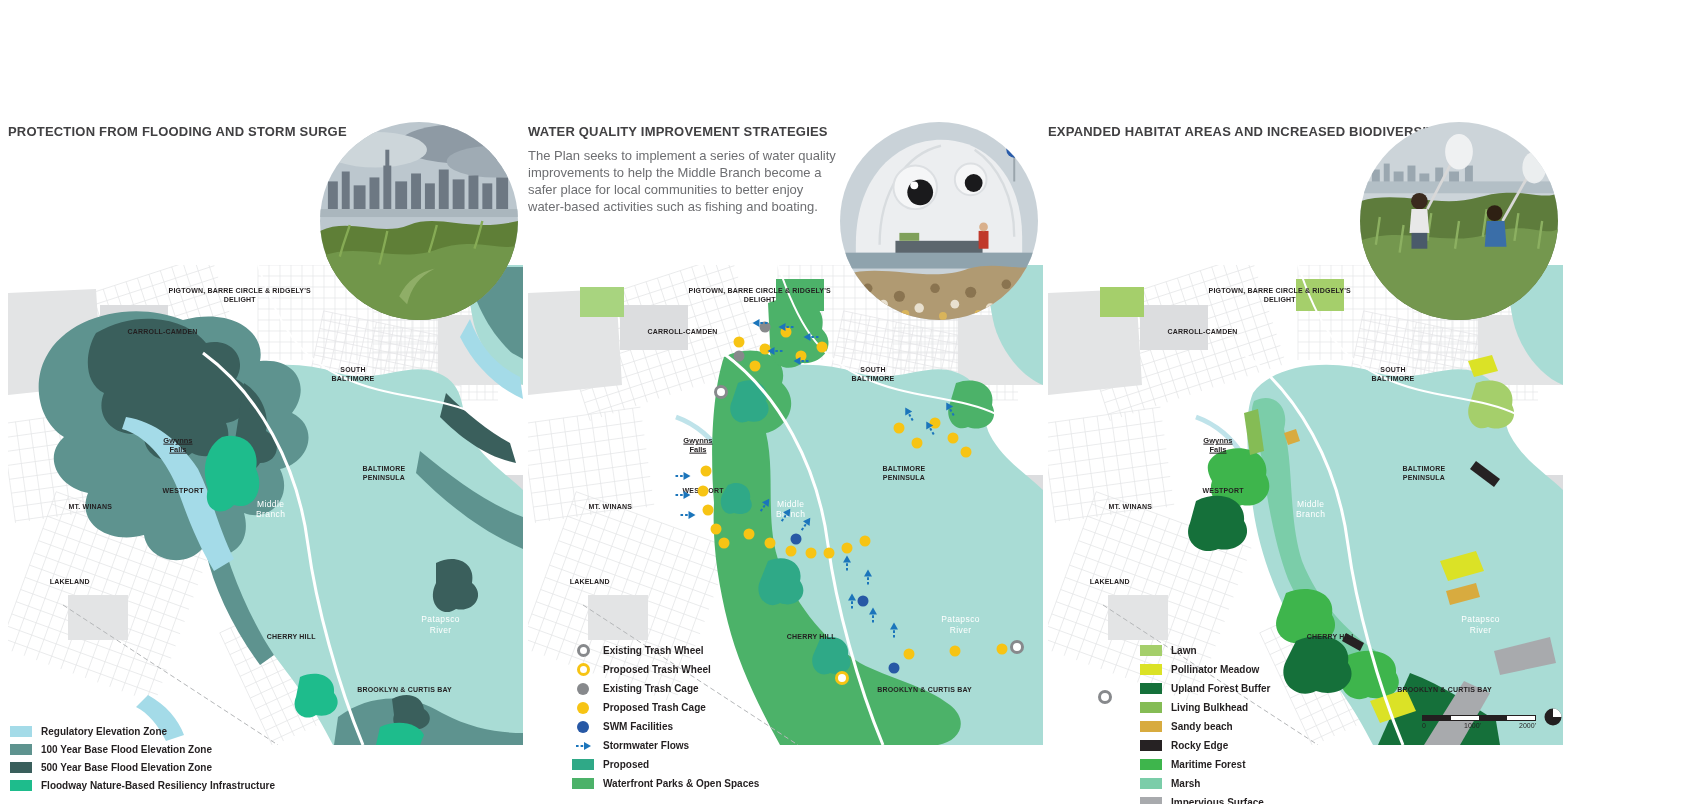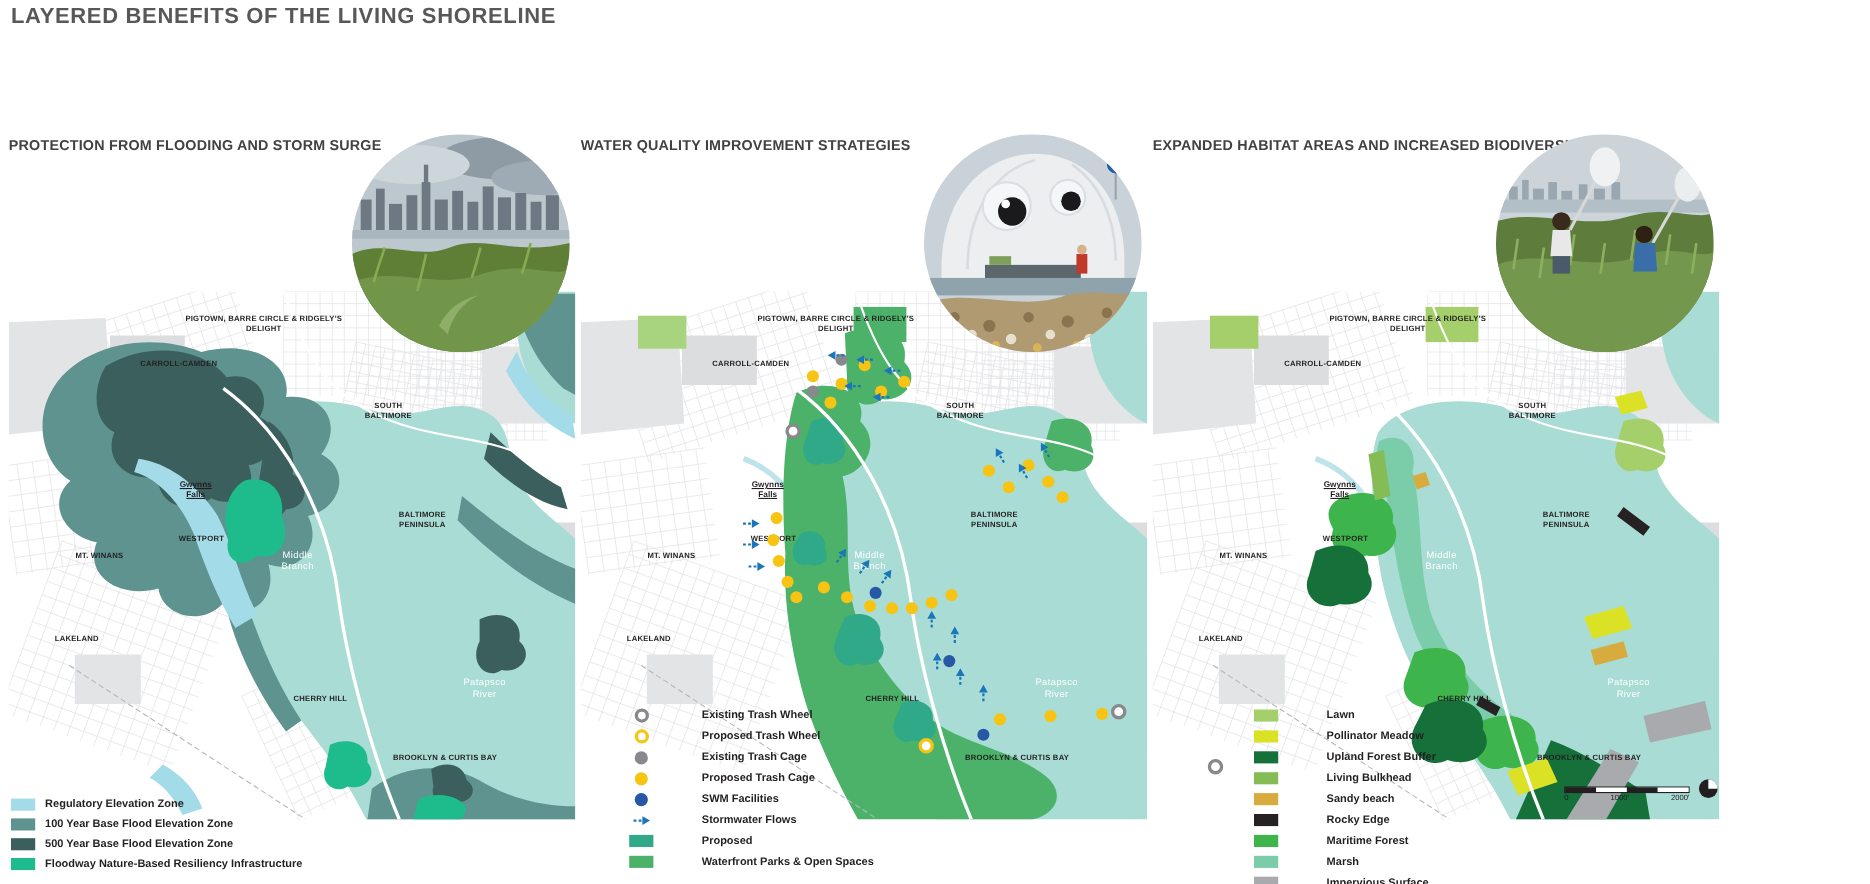--- a/index.html
+++ b/index.html
@@ -23,39 +23,38 @@
   .lbl-dark{font-size:7px;font-weight:bold;color:#231f20;letter-spacing:.2px;}
   .lbl-stream{font-size:7.5px;font-weight:bold;color:#231f20;text-decoration:underline;}
   .lbl-water{font-size:8.5px;color:#ffffff;letter-spacing:.4px;}
   .marker{position:absolute;transform:translate(-50%,-50%);z-index:4;}
   .mk-ring{width:8px;height:8px;border-radius:50%;background:#fff;border:3.5px solid #87898c;}
   .mk-dot{width:11px;height:11px;border-radius:50%;}
   .mk-arrow svg{display:block;}
   .legend{position:absolute;z-index:7;}
   .legend.l0{left:2px;top:722px;} .legend.l1{left:44px;top:641px;} .legend.l2{left:92px;top:641px;}
   .legend-item{display:flex;align-items:center;height:18px;}
-  .legend.l1 .legend-item,.legend.l2 .legend-item{height:19px;gap:35px;}
+  .legend.l1 .legend-item,.legend.l2 .legend-item{height:19px;}
   .legend-icon{flex:0 0 auto;margin-right:9px;display:flex;align-items:center;justify-content:center;width:22px;}
   .legend-swatch{width:22px;height:11px;}
   .legend-ring{width:7px;height:7px;border-radius:50%;background:#fff;border:3.5px solid #87898c;}
   .legend-dot{width:12px;height:12px;border-radius:50%;}
   .legend-label{font-size:10px;font-weight:bold;color:#231f20;white-space:nowrap;}
   .scalebar{position:absolute;left:374px;top:706px;width:140px;height:26px;z-index:8;}
   .scalebar-bar{position:absolute;left:0;top:9px;width:112px;height:4px;border:1px solid #231f20;
         display:flex;}
   .scalebar-seg{flex:1;}
   .scalebar-ticks{position:absolute;left:0;top:16px;width:114px;display:flex;justify-content:space-between;}
   .scalebar-tick{font-size:7px;color:#231f20;}
   .compass{position:absolute;left:122px;top:2px;width:18px;height:18px;}
 </style>
 </head>
 <body>
 
 <div class="page">
-  <h1 class="page-title">LAYERED BENEFITS OF THE LIVING SHORELINE</h1>
 
   <section class="panel p0">
     <h2 class="panel-heading">PROTECTION FROM FLOODING AND STORM SURGE</h2>
     <div class="photo">
         <svg viewBox="0 0 100 100" preserveAspectRatio="none">
   <rect width="100" height="100" fill="#bcc7ce"></rect>
   <ellipse cx="72" cy="11" rx="32" ry="10" fill="#8e9aa4"></ellipse>
   <ellipse cx="88" cy="20" rx="24" ry="8" fill="#9fabb4"></ellipse>
   <ellipse cx="28" cy="14" rx="26" ry="9" fill="#cdd6da"></ellipse>
   <rect x="4" y="30" width="5" height="14" fill="#6d7883"></rect>
@@ -370,20 +369,21 @@
           <span class="legend-icon">
             <span class="legend-swatch" style="background: rgb(30, 188, 140);"></span>
           </span>
           <span class="legend-label">Floodway Nature-Based Resiliency Infrastructure</span>
         </div>
       </div>
   </section>
 
   <section class="panel p1">
     <h2 class="panel-heading">WATER QUALITY IMPROVEMENT STRATEGIES</h2>
+    <p class="panel-body">The Plan seeks to implement a series of water quality improvements to help the Middle Branch become a safer place for local communities to better enjoy water-based activities such as fishing and boating.</p>
     <div class="photo">
         <svg viewBox="0 0 100 100" preserveAspectRatio="none">
   <rect width="100" height="100" fill="#c9d2d8"></rect>
   <path d="M8,62 C8,26 30,9 51,9 C76,9 92,30 92,58 L92,66 L8,66 Z" fill="#eceef0"></path>
   <path d="M20,62 C20,34 34,16 51,12 M68,14 C80,22 88,38 88,58" stroke="#d8dcdf" stroke-width="1.2" fill="none"></path>
   <circle cx="38" cy="33" r="11" fill="#f5f6f7" stroke="#dcdfe2"></circle>
   <circle cx="40.5" cy="35.5" r="6.5" fill="#1a1a1c"></circle>
   <circle cx="37.5" cy="32" r="2" fill="#ffffff"></circle>
   <circle cx="66" cy="29" r="8" fill="#f5f6f7" stroke="#dcdfe2"></circle>
   <circle cx="67.5" cy="30.8" r="4.5" fill="#1a1a1c"></circle>

